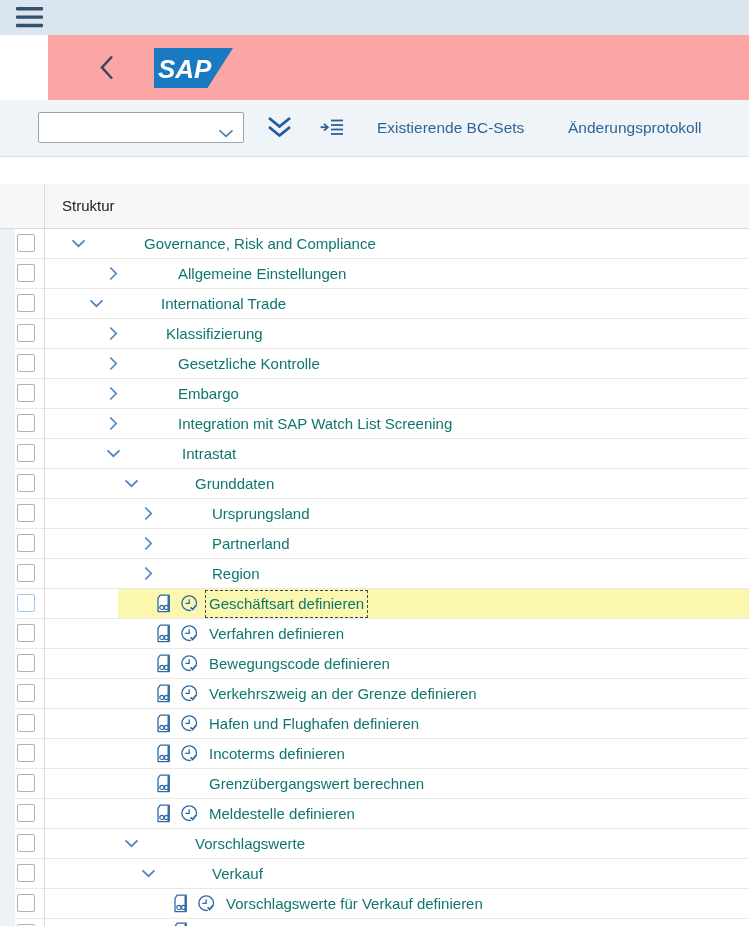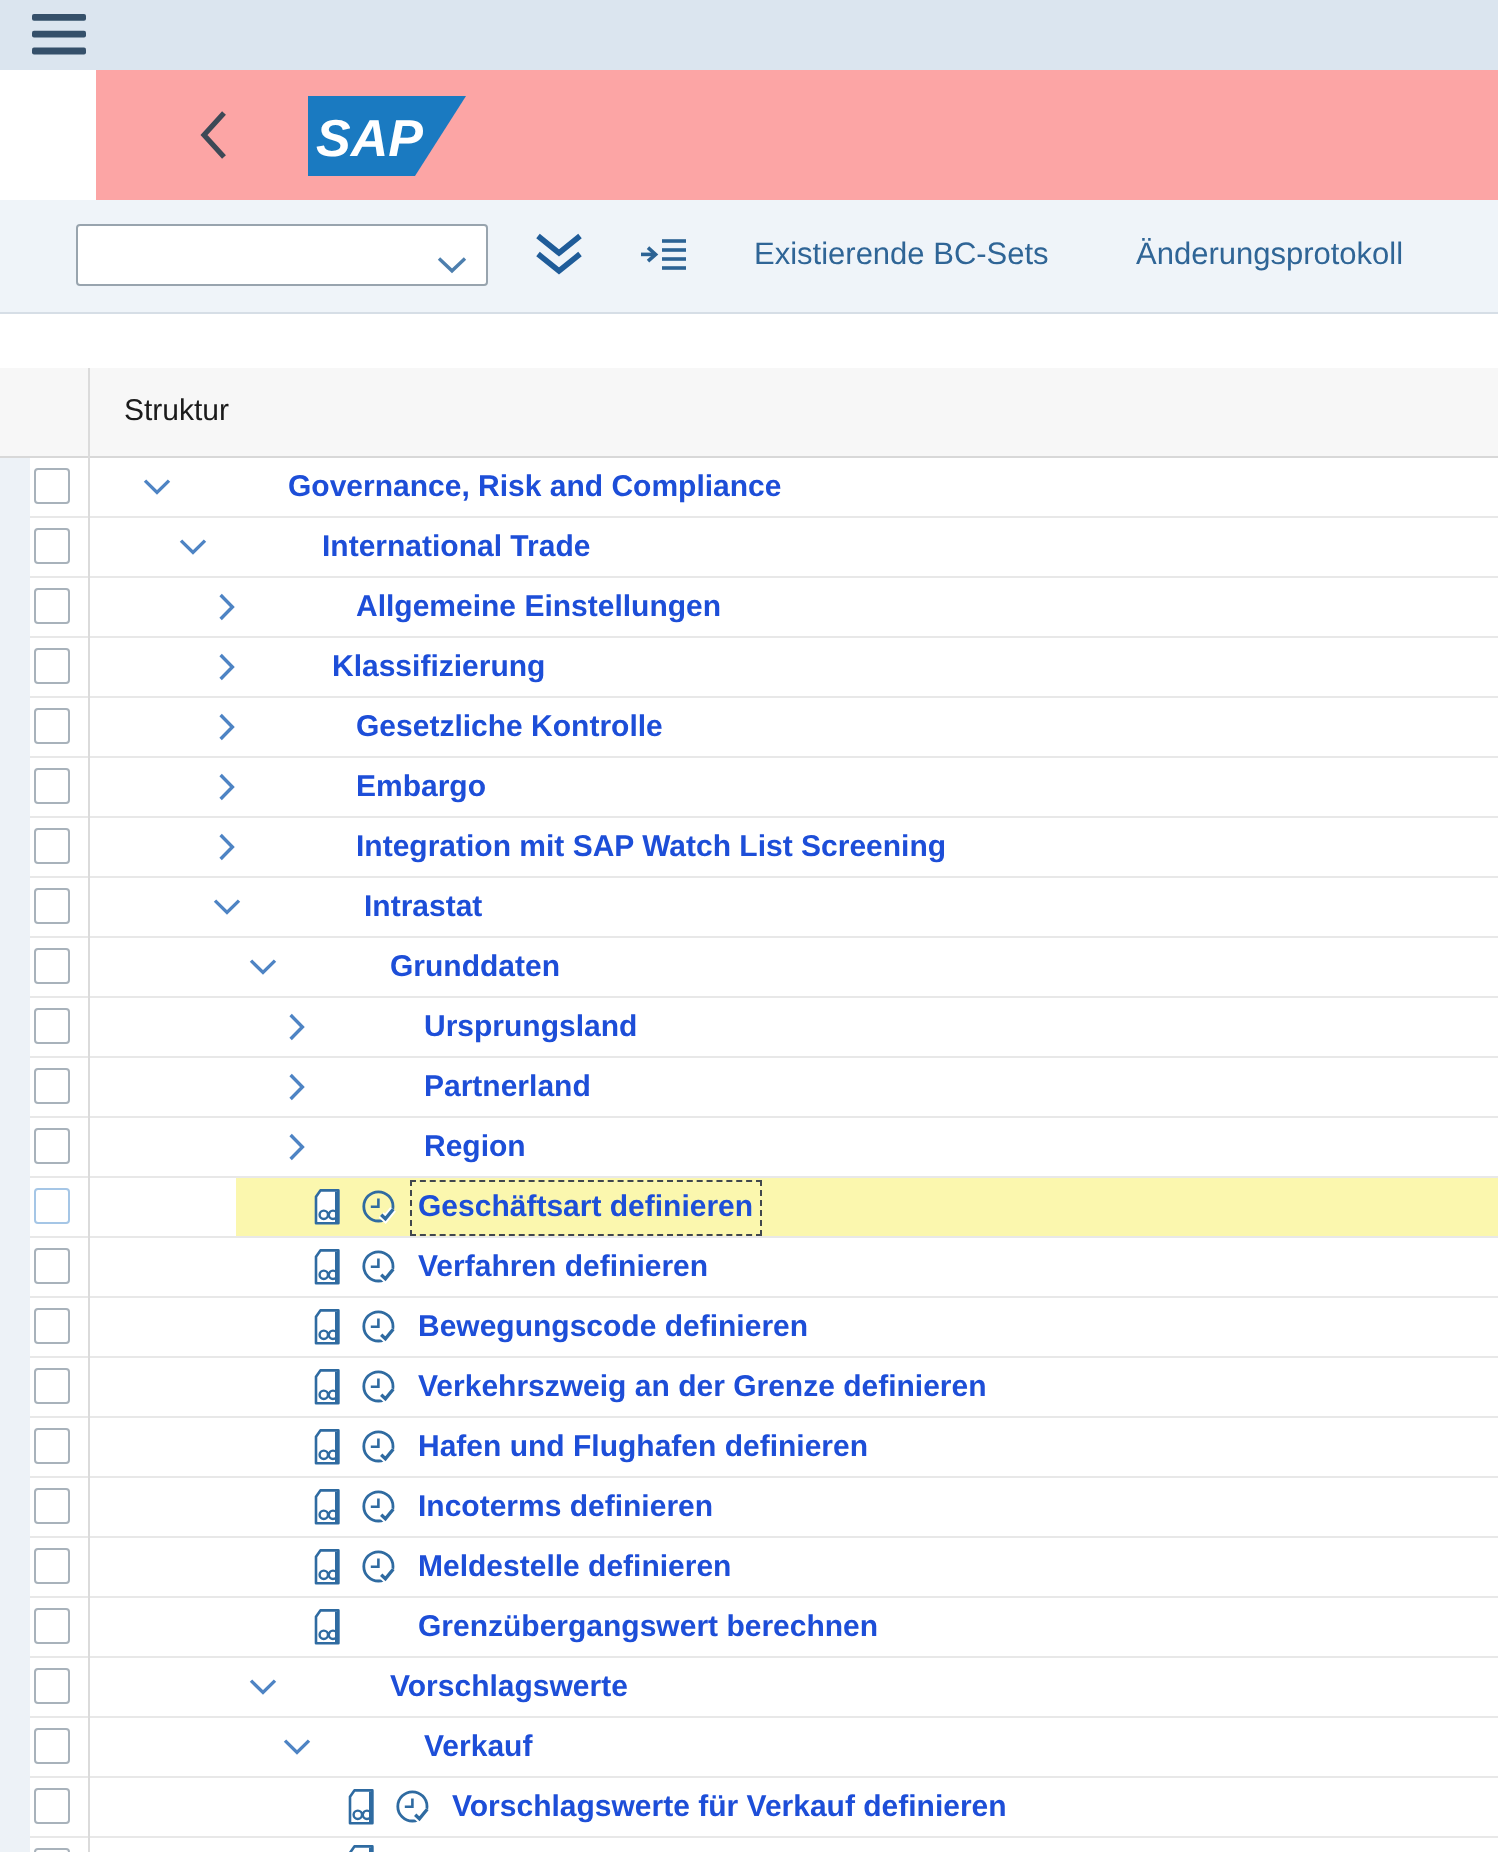--- a/index.html
+++ b/index.html
@@ -26,21 +26,21 @@
   .theader .htext{position:absolute;left:62px;top:0;height:44px;line-height:44px;font-size:15px;color:#1b1b1b;}
   .tbody{position:absolute;left:0;top:229px;width:749px;}
   .gutter{position:absolute;left:0;top:229px;width:15px;height:697px;background:#edf2f7;z-index:6;}
   .colsep{position:absolute;left:44px;top:184px;width:1px;height:742px;background:#dbdbdb;z-index:5;}
   .trow{position:relative;width:749px;height:30px;border-bottom:1px solid #e8e8e8;box-sizing:border-box;background:#fff;}
   .trow .hl{position:absolute;left:118px;right:0;top:0;bottom:0;background:#fbf7ae;z-index:0;}
   .cbx{position:absolute;left:17px;top:5px;width:18px;height:18px;background:#fff;border:1px solid #a8b2bb;border-radius:2px;box-sizing:border-box;z-index:2;cursor:pointer;}
   .trow.selected .cbx{border-color:#a5c6e6;}
   .tgl{position:absolute;z-index:2;cursor:pointer;line-height:0;}
   .licon{position:absolute;top:5px;z-index:2;line-height:0;cursor:pointer;}
-  .tlabel{position:absolute;top:1px;height:26px;line-height:26px;font-size:15px;color:#1d4ed8;white-space:nowrap;z-index:2;padding:0 3px;border:1px dashed transparent;box-sizing:content-box;cursor:default;font-weight:bold;}
+  .tlabel{position:absolute;top:1px;height:26px;line-height:26px;font-size:15px;color:#0f766e;white-space:nowrap;z-index:2;padding:0 3px;border:1px dashed transparent;box-sizing:content-box;cursor:default;}
   .trow.selected .tlabel{border-color:#41474d;}
 </style>
 </head>
 <body>
 
 <div class="stage">
 
   <div class="topbar">
     <button class="menu-btn">
       <span>
@@ -115,31 +115,31 @@
   <div class="tbody">
       <div class="trow">
         <span class="cbx"></span>
         <span class="tgl" style="left: 71px; top: 10px;"><svg width="15" height="9" viewBox="0 0 15 9">
             <path d="M1.5 1.3 L7.5 7.2 L13.5 1.3" fill="none" stroke="#4e84c4" stroke-width="1.7"></path>
           </svg></span>
         <span class="tlabel" style="left: 140px;">Governance, Risk and Compliance</span>
       </div>
       <div class="trow">
         <span class="cbx"></span>
+        <span class="tgl" style="left: 109px; top: 7px;"><svg width="9" height="15" viewBox="0 0 9 15">
+            <path d="M1.3 1.5 L7.2 7.5 L1.3 13.5" fill="none" stroke="#4e84c4" stroke-width="1.7"></path>
+          </svg></span>
+        <span class="tlabel" style="left: 174px;">Allgemeine Einstellungen</span>
+      </div>
+      <div class="trow">
+        <span class="cbx"></span>
         <span class="tgl" style="left: 88.5px; top: 10px;"><svg width="15" height="9" viewBox="0 0 15 9">
             <path d="M1.5 1.3 L7.5 7.2 L13.5 1.3" fill="none" stroke="#4e84c4" stroke-width="1.7"></path>
           </svg></span>
         <span class="tlabel" style="left: 157px;">International Trade</span>
-      </div>
-      <div class="trow">
-        <span class="cbx"></span>
-        <span class="tgl" style="left: 109px; top: 7px;"><svg width="9" height="15" viewBox="0 0 9 15">
-            <path d="M1.3 1.5 L7.2 7.5 L1.3 13.5" fill="none" stroke="#4e84c4" stroke-width="1.7"></path>
-          </svg></span>
-        <span class="tlabel" style="left: 174px;">Allgemeine Einstellungen</span>
       </div>
       <div class="trow">
         <span class="cbx"></span>
         <span class="tgl" style="left: 109px; top: 7px;"><svg width="9" height="15" viewBox="0 0 9 15">
             <path d="M1.3 1.5 L7.2 7.5 L1.3 13.5" fill="none" stroke="#4e84c4" stroke-width="1.7"></path>
           </svg></span>
         <span class="tlabel" style="left: 162px;">Klassifizierung</span>
       </div>
       <div class="trow">
         <span class="cbx"></span>
@@ -302,38 +302,38 @@
       </div>
       <div class="trow">
         <span class="cbx"></span>
         <span class="licon" style="left: 155px;"><svg width="18" height="19" viewBox="0 0 18 19">
             <path d="M5.2 1.2 H14.2 V17.6 H3 V4.4 Z" fill="#fff" stroke="#2f6ba1" stroke-width="1.3" stroke-linejoin="round"></path>
             <path d="M13.5 1.8 V17.2" stroke="#2f6ba1" stroke-width="2"></path>
             <circle cx="6.9" cy="13.4" r="2.1" fill="none" stroke="#2f6ba1" stroke-width="1.2"></circle>
             <circle cx="11.5" cy="13.4" r="2.1" fill="none" stroke="#2f6ba1" stroke-width="1.2"></circle>
             <path d="M8.7 12.8 a1.1 1.1 0 0 1 1.4 0" fill="none" stroke="#2f6ba1" stroke-width="1.1"></path>
           </svg></span>
+        <span class="tlabel" style="left: 205px;">Grenzübergangswert berechnen</span>
+      </div>
+      <div class="trow">
+        <span class="cbx"></span>
+        <span class="licon" style="left: 155px;"><svg width="18" height="19" viewBox="0 0 18 19">
+            <path d="M5.2 1.2 H14.2 V17.6 H3 V4.4 Z" fill="#fff" stroke="#2f6ba1" stroke-width="1.3" stroke-linejoin="round"></path>
+            <path d="M13.5 1.8 V17.2" stroke="#2f6ba1" stroke-width="2"></path>
+            <circle cx="6.9" cy="13.4" r="2.1" fill="none" stroke="#2f6ba1" stroke-width="1.2"></circle>
+            <circle cx="11.5" cy="13.4" r="2.1" fill="none" stroke="#2f6ba1" stroke-width="1.2"></circle>
+            <path d="M8.7 12.8 a1.1 1.1 0 0 1 1.4 0" fill="none" stroke="#2f6ba1" stroke-width="1.1"></path>
+          </svg></span>
         <span class="licon" style="left: 180px;"><svg width="19" height="19" viewBox="0 0 19 19">
             <circle cx="9.2" cy="9.2" r="7.3" fill="none" stroke="#2f6ba1" stroke-width="1.4"></circle>
             <path d="M9.2 5.2 V9.4 H5.4" fill="none" stroke="#2f6ba1" stroke-width="1.3"></path>
             <path d="M10.6 13.4 L12.7 15.4 L16.6 10.6" fill="none" stroke="#fff" stroke-width="3.6"></path>
             <path d="M10.6 13.4 L12.7 15.4 L16.6 10.6" fill="none" stroke="#2f6ba1" stroke-width="1.7"></path>
           </svg></span>
         <span class="tlabel" style="left: 205px;">Meldestelle definieren</span>
-      </div>
-      <div class="trow">
-        <span class="cbx"></span>
-        <span class="licon" style="left: 155px;"><svg width="18" height="19" viewBox="0 0 18 19">
-            <path d="M5.2 1.2 H14.2 V17.6 H3 V4.4 Z" fill="#fff" stroke="#2f6ba1" stroke-width="1.3" stroke-linejoin="round"></path>
-            <path d="M13.5 1.8 V17.2" stroke="#2f6ba1" stroke-width="2"></path>
-            <circle cx="6.9" cy="13.4" r="2.1" fill="none" stroke="#2f6ba1" stroke-width="1.2"></circle>
-            <circle cx="11.5" cy="13.4" r="2.1" fill="none" stroke="#2f6ba1" stroke-width="1.2"></circle>
-            <path d="M8.7 12.8 a1.1 1.1 0 0 1 1.4 0" fill="none" stroke="#2f6ba1" stroke-width="1.1"></path>
-          </svg></span>
-        <span class="tlabel" style="left: 205px;">Grenzübergangswert berechnen</span>
       </div>
       <div class="trow">
         <span class="cbx"></span>
         <span class="tgl" style="left: 123.5px; top: 10px;"><svg width="15" height="9" viewBox="0 0 15 9">
             <path d="M1.5 1.3 L7.5 7.2 L13.5 1.3" fill="none" stroke="#4e84c4" stroke-width="1.7"></path>
           </svg></span>
         <span class="tlabel" style="left: 191px;">Vorschlagswerte</span>
       </div>
       <div class="trow">
         <span class="cbx"></span>

